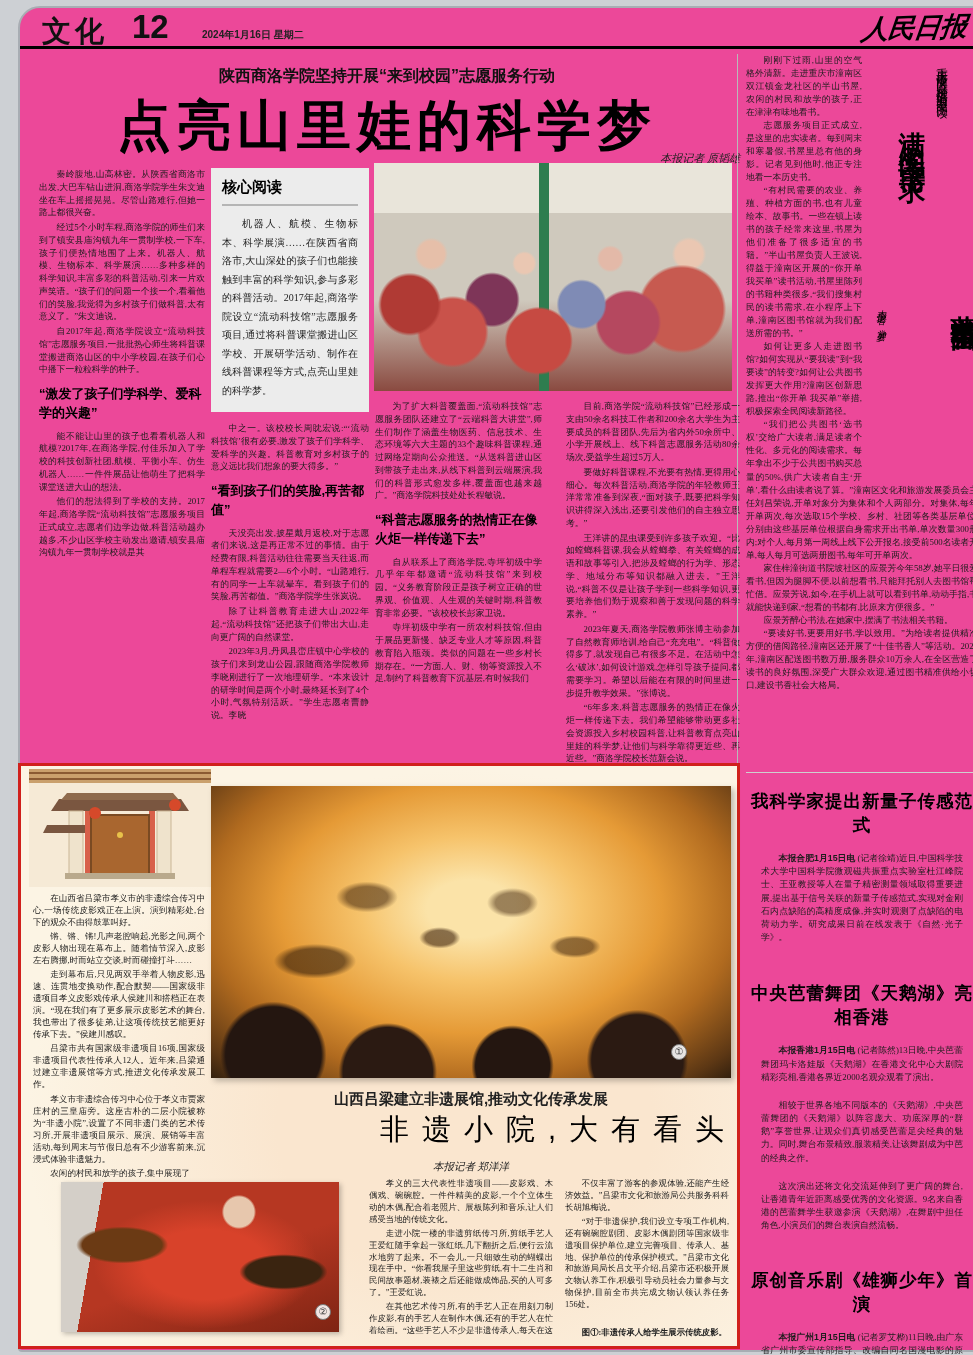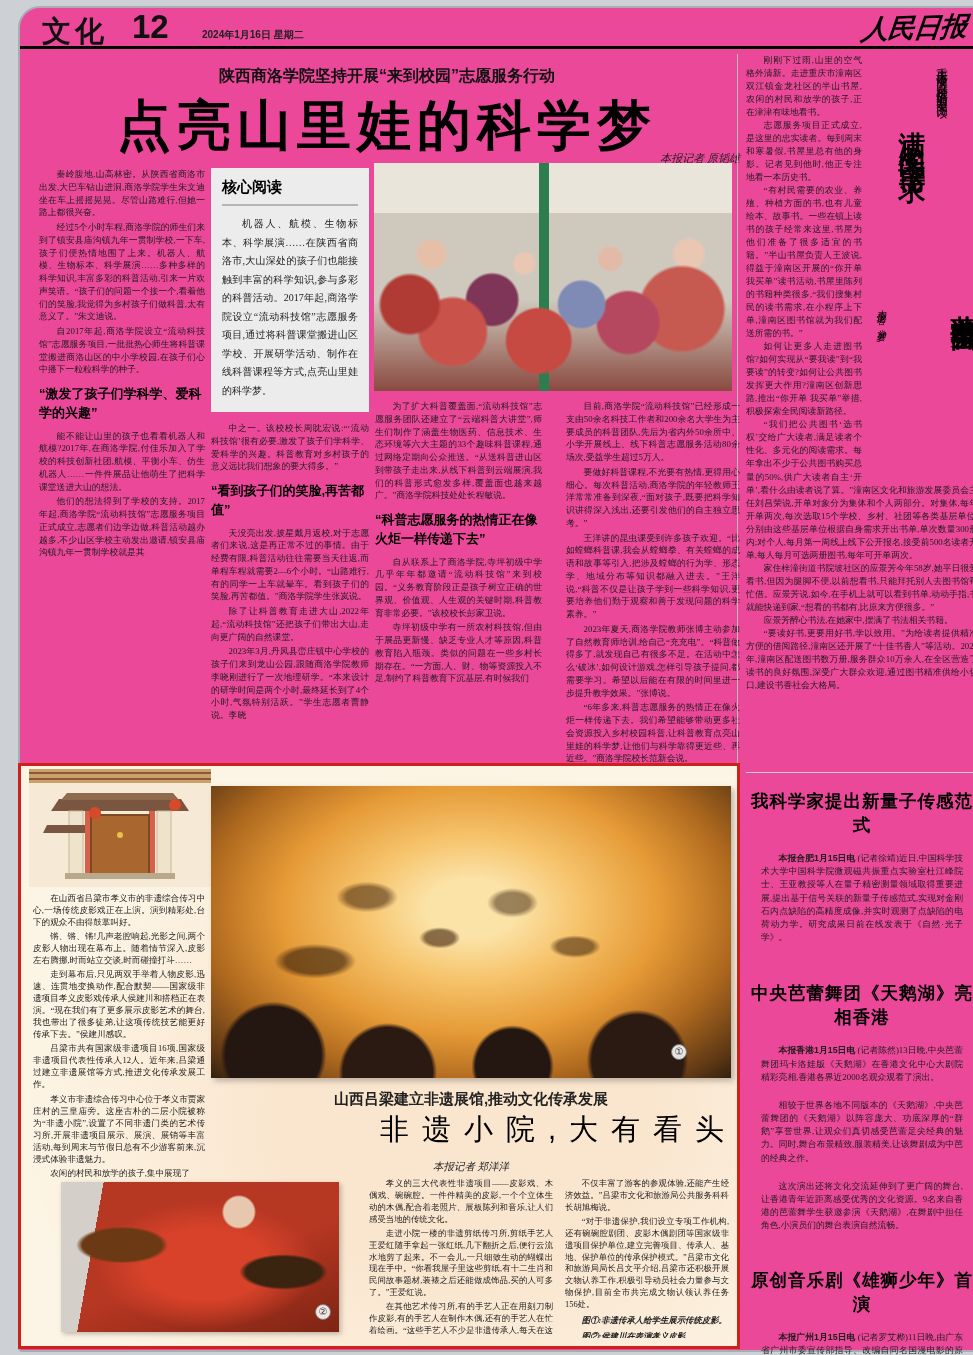--- a/index.html
+++ b/index.html
@@ -14,21 +14,21 @@
   .hdr-date{position:absolute;left:182px;top:20px;font-size:10px;font-weight:700;color:#222;font-family:"Liberation Sans",sans-serif;}
   .masthead{position:absolute;right:12px;top:2px;font-size:27px;font-weight:900;font-style:italic;
             letter-spacing:-1px;transform:skewX(-8deg) rotate(-2deg);color:#000;}
   .hdr-rule{position:absolute;left:0px;top:38px;width:958px;height:3px;background:#000;}
 
   
   .col{position:absolute;overflow:hidden;}
   .col p{margin:0 0 2px 0;text-indent:2em;text-align:justify;font-size:8.8px;line-height:1.45;color:#1c1c1c;}
   .col p.sub{font-family:"Liberation Sans","DejaVu Sans",sans-serif;font-weight:700;font-size:13px;
              line-height:1.45;text-indent:0;text-align:left;margin:9px 0 7px 0;color:#000;}
-  .col p.cap{font-style:italic;font-weight:600;font-size:8.8px;color:#222;margin-top:4px;}
+  .col p.cap{font-weight:600;font-size:8.8px;color:#222;margin-top:16px;}
 
   
   #main-art{position:absolute;left:14px;top:46px;width:706px;height:714px;}
   .kicker{position:absolute;left:0;top:12px;width:100%;text-align:center;
           font-family:"Liberation Sans",sans-serif;font-weight:600;font-size:16px;color:#111;}
   .headline{position:absolute;left:0;top:36px;width:100%;text-align:center;
             font-family:"Liberation Sans","DejaVu Sans",sans-serif;font-weight:900;font-size:54px;letter-spacing:6px;color:#000;}
   .byline{position:absolute;left:0;top:97px;width:100%;text-align:right;font-style:italic;font-size:11px;color:#222;}
   #core-box{background:#ececec;padding:10px 11px 12px 11px;margin-bottom:10px;}
   #core-box .cr-title{font-family:"Liberation Sans",sans-serif;font-weight:900;font-size:15px;color:#000;}

